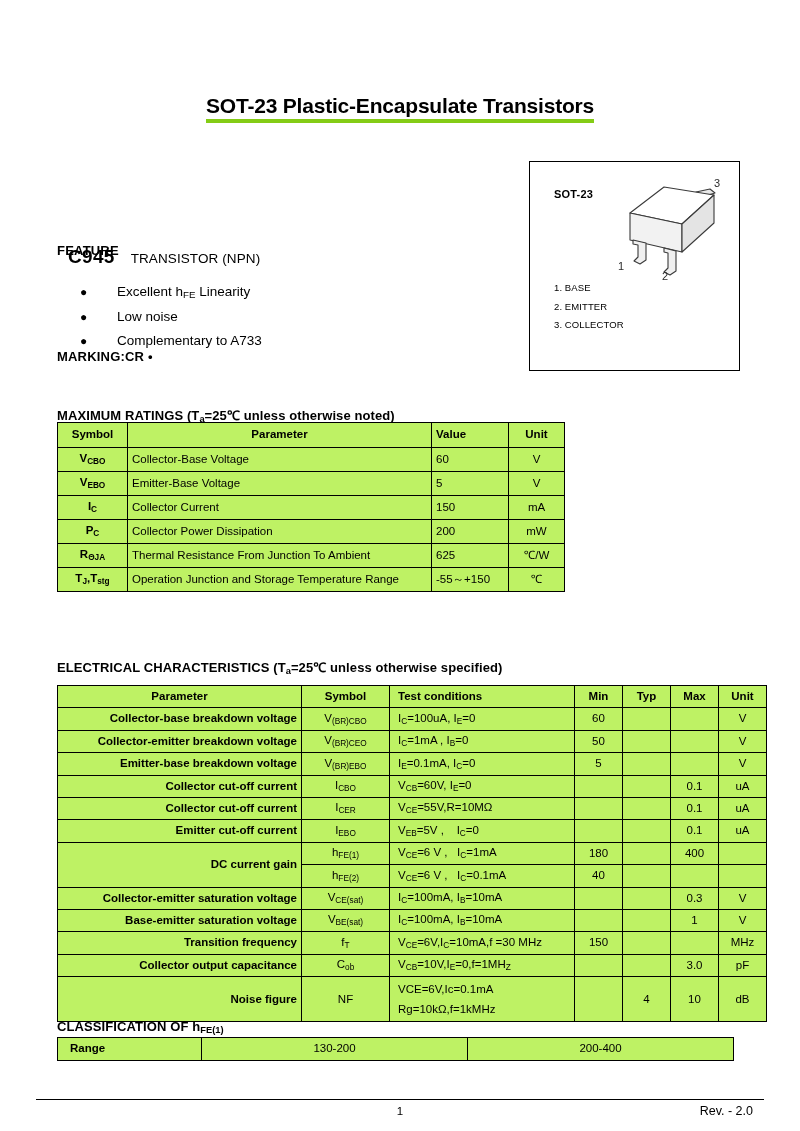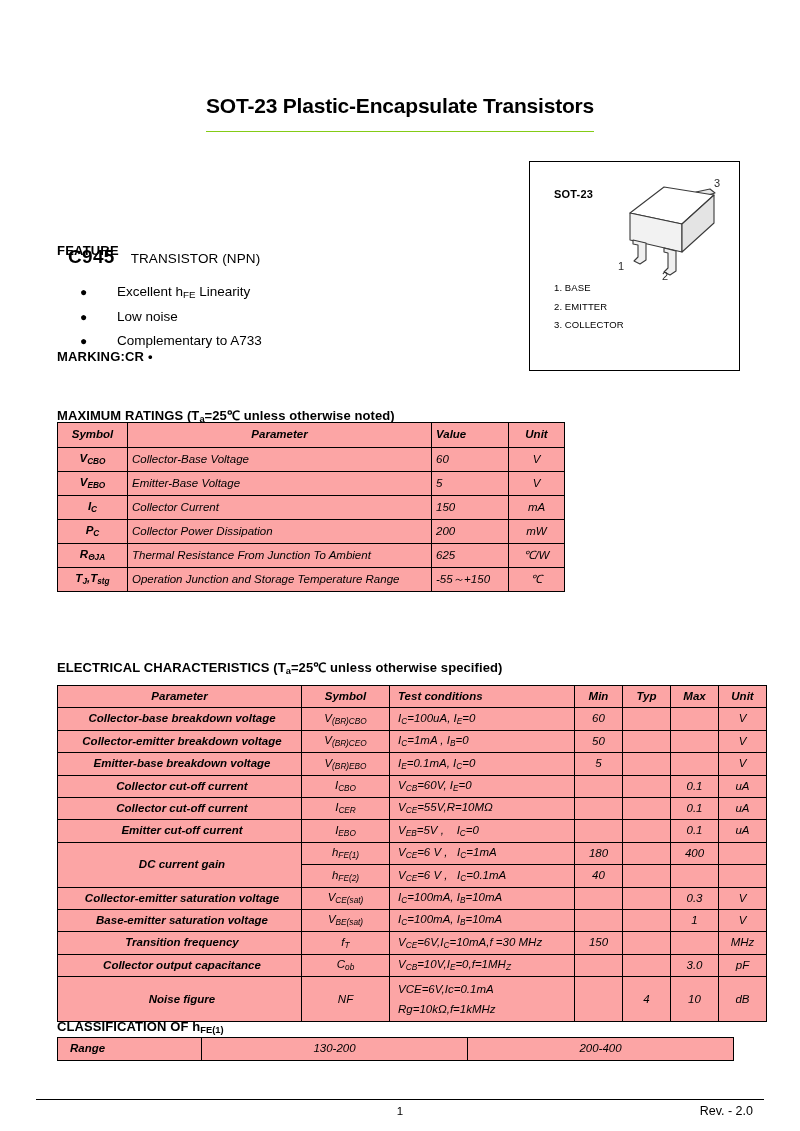--- a/index.html
+++ b/index.html
@@ -27,22 +27,22 @@
     position: absolute;
     top: 94px;
     left: 0;
     width: 800px;
     text-align: center;
     font-size: 21px;
     font-weight: bold;
     letter-spacing: -0.2px;
   }
   .doc-title span {
-    border-bottom: 1px solid #84cc16;
-    padding-bottom: 14px;
+    border-bottom: 4px solid #84cc16;
+    padding-bottom: 2px;
   }
 
   
   .part-row {
     position: absolute;
     top: 198px;
     left: 68px;
     display: flex;
     align-items: baseline;
   }
@@ -146,23 +146,22 @@
     white-space: nowrap;
   }
   #cap-max   { top: 406px; left: 57px; }
   #cap-elec  { top: 658px; left: 57px; }
   #cap-class { top: 1019px; left: 57px; }
 
   
   table.dt {
     position: absolute;
     border-collapse: collapse;
-    background: #fca5a5;
+    background: #bef264;
     table-layout: fixed;
-    font-style: italic;
   }
   table.dt td, table.dt th {
     border: 1px solid #000;
     padding: 0 4px;
     font-weight: normal;
     font-size: 11.5px;
     line-height: 1.15;
     box-sizing: border-box;
   }
   table.dt th {
@@ -187,21 +186,21 @@
   #tbl-max td.par { font-size: 11.5px; }
 
   
   #tbl-elec {
     top: 685px;
     left: 57px;
     width: 677px;
     border: 1.6px solid #000;
   }
   #tbl-elec tr { height: 22.4px; }
-  #tbl-elec td.pname { width: 244px; text-align: center; padding-left: 9px; font-weight: bold; font-size: 11.5px; }
+  #tbl-elec td.pname { width: 244px; text-align: right; padding-left: 9px; font-weight: bold; font-size: 11.5px; }
   #tbl-elec th.pname { width: 244px; }
   #tbl-elec td.psym, #tbl-elec th.psym { width: 88px; text-align: center; }
   #tbl-elec td.pcond, #tbl-elec th.pcond { width: 185px; text-align: left; padding-left: 8px; }
   #tbl-elec td.pmin, #tbl-elec th.pmin,
   #tbl-elec td.ptyp, #tbl-elec th.ptyp,
   #tbl-elec td.pmax, #tbl-elec th.pmax { width: 48px; text-align: center; }
   #tbl-elec td.punit, #tbl-elec th.punit { width: 48px; text-align: center; }
   #tbl-elec .two-line { line-height: 1.75; padding-top: 2px; padding-bottom: 2px; }
 
   

